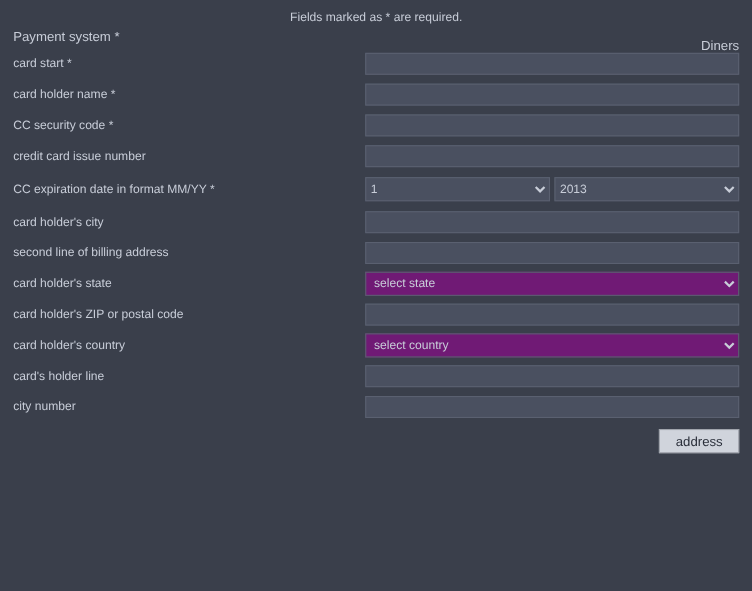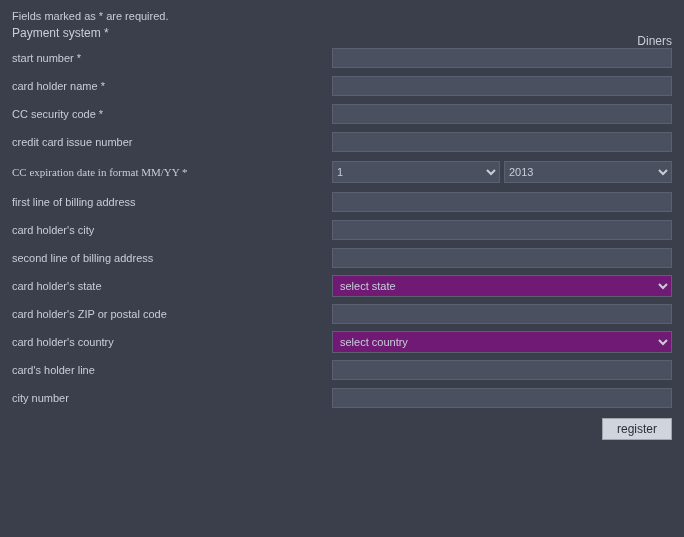--- a/index.html
+++ b/index.html
@@ -20,20 +20,21 @@
 
     .container {
       padding: 10px 12px;
       position: relative;
     }
 
     .required-note {
       font-size: 11px;
       color: #c8cdd8;
       margin-bottom: 4px;
+      text-align: center;
     }
 
     .payment-system-row {
       display: flex;
       justify-content: space-between;
       margin-bottom: 6px;
     }
 
     .payment-system-label {
       font-size: 12px;
@@ -80,21 +81,20 @@
       margin-bottom: 4px;
       min-height: 28px;
     }
 
     .expiry-label {
       width: 320px;
       min-width: 320px;
       font-size: 11px;
       color: #c8cdd8;
       line-height: 1.3;
-      font-family: Liberation Serif, serif;
     }
 
     .expiry-selects {
       flex: 1;
       display: flex;
       gap: 4px;
     }
 
     .expiry-select {
       flex: 1;
@@ -149,21 +149,21 @@
 <div class="container">
 
   <div class="required-note">Fields marked as * are required.</div>
 
   <div class="payment-system-row">
     <span class="payment-system-label">Payment system *</span>
     <span class="diners-label">Diners</span>
   </div>
 
   <div class="form-row">
-    <span class="form-label">start number *</span>
+    <span class="form-label">card start *</span>
     <input class="form-input" type="text" style="">
   </div>
 
   <div class="form-row">
     <span class="form-label">card holder name *</span>
     <input class="form-input" type="text" style="">
   </div>
 
   <div class="form-row">
     <span class="form-label">CC security code *</span>
@@ -199,24 +199,20 @@
         <option>2015</option>
         <option>2016</option>
         <option>2017</option>
         <option>2018</option>
         <option>2019</option>
         <option>2020</option>
       </select>
     </div>
   </div>
 
-  <div class="form-row">
-    <span class="form-label">first line of billing address</span>
-    <input class="form-input" type="text" style="">
-  </div>
 
   <div class="form-row">
     <span class="form-label">card holder's city</span>
     <input class="form-input" type="text" style="">
   </div>
 
   <div class="form-row">
     <span class="form-label">second line of billing address</span>
     <input class="form-input" type="text" style="">
   </div>
@@ -244,16 +240,16 @@
     <span class="form-label">card's holder line</span>
     <input class="form-input" type="text" style="">
   </div>
 
   <div class="form-row">
     <span class="form-label">city number</span>
     <input class="form-input" type="text" style="">
   </div>
 
   <div class="register-row">
-    <button class="register-btn">register</button>
+    <button class="register-btn">address</button>
   </div>
 
 </div>
 
 </body></html>

